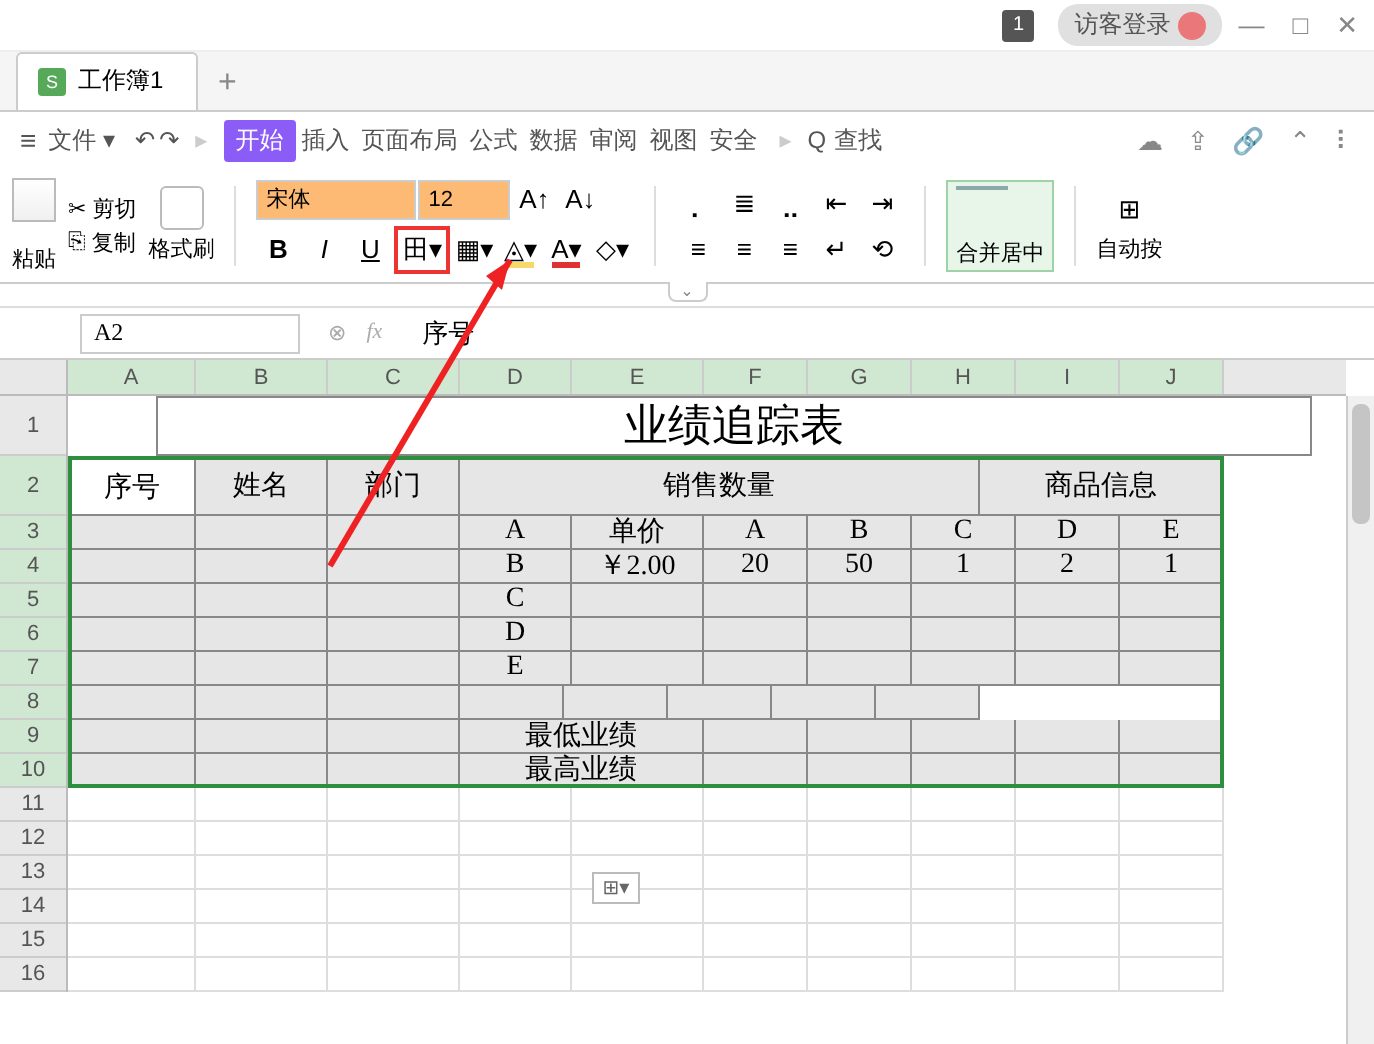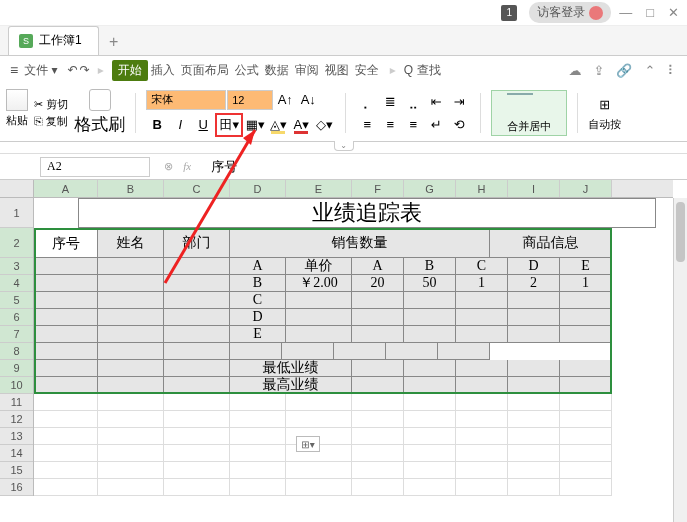--- a/index.html
+++ b/index.html
@@ -19,43 +19,43 @@
   .filetab { background: #fff; border: 1px solid #ccc; border-bottom: none; padding: 5px 16px 6px 10px; border-radius: 3px 3px 0 0; display: flex; align-items: center; gap: 6px; }
   .filetab-icon { width: 14px; height: 14px; background: #56a959; border-radius: 2px; color: #fff; font-size: 9px; display:flex;align-items:center;justify-content:center; }
   .addtab { width: 30px; text-align: center; color: #888; font-size: 16px; padding-bottom: 4px; }
 
   
   .ribbonhead { height: 28px; display: flex; align-items: center; padding: 0 10px; gap: 2px; background: #fff; font-size: 12px; color: #555; }
   .rh-hamburger { font-size: 14px; margin-right: 4px; }
   .rh-file { margin-right: 8px; }
   .rh-tabs { display: flex; }
   .rh-tab { padding: 2px 3px; }
-  .rh-tab.active { background: #4d7c0f; color: #fff; border-radius: 2px; padding: 2px 6px; }
+  .rh-tab.active { background: #8b5cf6; color: #fff; border-radius: 2px; padding: 2px 6px; }
   .rh-sep { color: #ccc; margin: 0 6px; }
   .rh-search { display: flex; align-items: center; gap: 4px; }
   .rh-right { margin-left: auto; display: flex; gap: 12px; color: #888; font-size: 13px; }
 
   
   .ribbon { height: 58px; border-bottom: 1px solid #ccc; display: flex; align-items: center; padding: 0 6px; gap: 6px; }
   .rb-group { display: flex; flex-direction: column; align-items: center; justify-content: center; height: 48px; gap: 2px; }
   .rb-vsep { width: 1px; height: 40px; background: #ddd; margin: 0 4px; }
-  .rb-paste { display:flex; flex-direction:column; align-items:center; justify-content:flex-start;}
+  .rb-paste { display:flex; flex-direction:column; align-items:center; justify-content:space-between;}
   .rb-paste-icon { width: 22px; height: 22px; border: 1px solid #bbb; background: linear-gradient(#fff,#f0f0f0); }
   .rb-stack { display: flex; flex-direction: column; gap: 2px; font-size: 11px; }
   .rb-stack-item { display: flex; align-items: center; gap: 3px; }
   .rb-fmt-icon { width: 22px; height: 22px; border: 1px solid #bbb; border-radius: 3px; background: #fff; }
   .rb-select { border: 1px solid #ccc; height: 20px; font-size: 11px; padding: 0 4px; background: #fdba74; }
   .rb-font { width: 80px; }
   .rb-size { width: 46px; }
   .rb-iconrow { display: flex; gap: 1px; align-items: center;}
   .rb-ic { width: 22px; height: 22px; display: flex; align-items: center; justify-content: center; font-size: 13px; border: 1px solid transparent; }
   .rb-border-highlight { border: 2px solid #e33 !important; width: 28px; height: 24px; }
   .rb-align-grid { display: flex; flex-direction: column; gap: 1px; }
   .rb-align-row { display: flex; gap: 1px; }
-  .rb-merge { background: #e8f6ea; border: 1px solid #9fd3a6; height: 46px; padding: 2px 15px; display:flex; flex-direction:column; align-items:flex-start; justify-content: space-around; gap: 24px;}
+  .rb-merge { background: #e8f6ea; border: 1px solid #9fd3a6; height: 46px; padding: 2px 4px; display:flex; flex-direction:column; align-items:flex-start; justify-content: space-around; gap: 24px;}
   .rb-merge-icon { width: 26px; height: 18px; border: 1px solid #8aa; background: #fff; }
 
   
   .pagebreak { height: 12px; background: #fff; border-bottom: 1px solid #ddd; position: relative;}
   .pagebreak-chev { position: absolute; left: 50%; transform: translateX(-50%); top: -1px; width: 20px; height: 10px; border: 1px solid #ccc; border-top: none; border-radius: 0 0 4px 4px; font-size: 8px; text-align: center; color: #888; background: #fff;}
 
   
   .formulabar { height: 26px; display: flex; align-items: center; border-bottom: 1px solid #ccc; font-family: Liberation Serif, serif; }
   .namebox { width: 110px; border: 1px solid #ccc; height: 20px; margin-left: 40px; display: flex; align-items: center; padding: 0 6px; font-size: 12px; }
   .fb-icons { display: flex; gap: 10px; padding: 0 14px; color: #aaa; font-size: 11px; }
@@ -173,21 +173,21 @@
         <span>✂</span>
         <span>剪切</span>
       </div>
     <div class="rb-stack-item">
         <span>⎘</span>
         <span>复制</span>
       </div>
   </div>
   <div class="rb-group">
     <div class="rb-fmt-icon"></div>
-    <span style="font-size:17px;">格式刷</span>
+    <span style="font-size:11px;">格式刷</span>
   </div>
   <div class="rb-vsep"></div>
   <div class="rb-group" style="align-items:flex-start;">
     <div class="rb-iconrow">
       <input class="rb-select rb-font" value="宋体" style="">
       <input class="rb-select rb-size" value="12" style="">
       <span class="rb-ic">A↑</span>
       <span class="rb-ic">A↓</span>
     </div>
     <div class="rb-iconrow">

